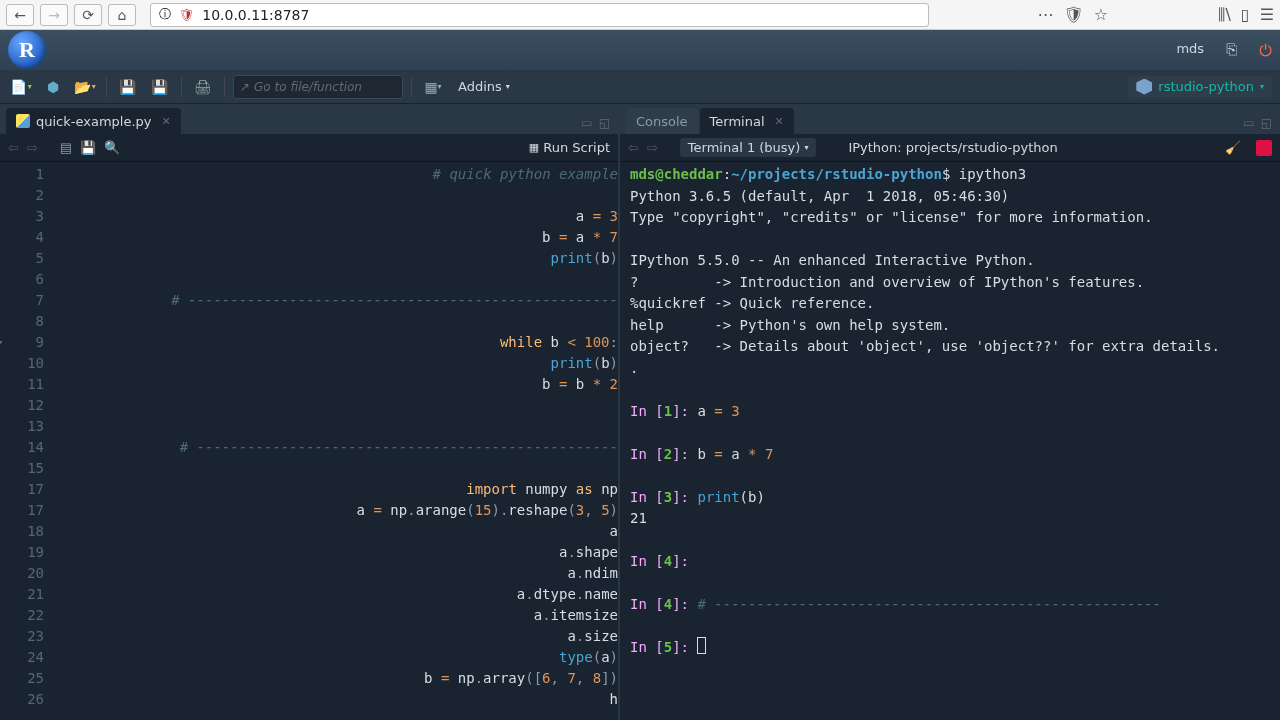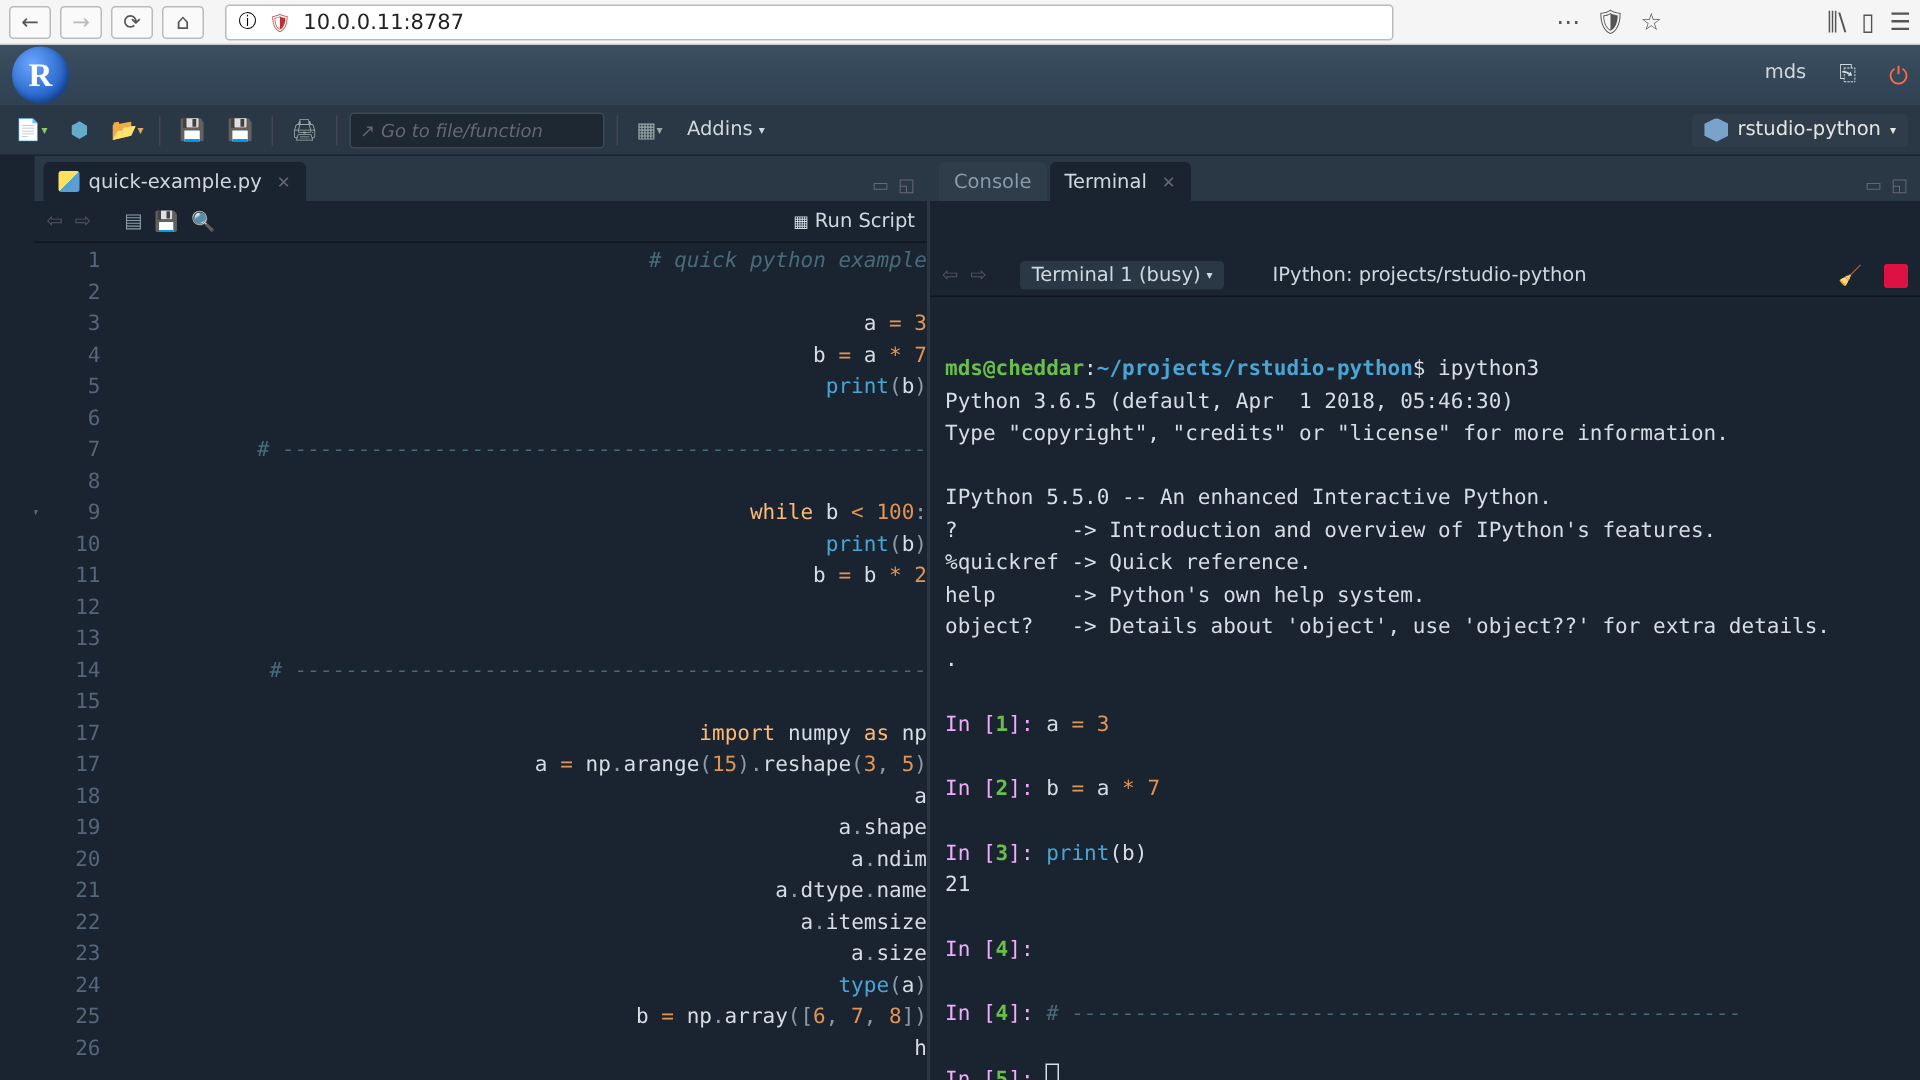--- a/index.html
+++ b/index.html
@@ -21,28 +21,28 @@
 .menu-item { padding: 6px 10px; cursor: pointer; font-size: 14px; }
 .menubar-right { margin-left: auto; display: flex; align-items: flex-start; gap: 22px; }
 .power-btn { color: #ff6b4a; font-size: 16px; }
 
 
 .toolbar { height: 34px; background: #2a3744; display: flex; align-items: center; padding: 0 8px; gap: 6px; border-bottom: 1px solid #1a2430; }
 .tb-btn { width: 26px; height: 24px; display: flex; align-items: center; justify-content: center; color: #9aa; font-size: 14px; cursor: pointer; border-radius: 2px; }
 .tb-sep { width: 1px; height: 20px; background: #445; margin: 0 2px; }
 .tb-goto { width: 170px; height: 24px; background: #1e2832; border: 1px solid #3a4855; border-radius: 3px; display: flex; align-items: center; padding: 0 6px; color: #667; font-style: italic; font-size: 12px; gap: 4px; }
 .tb-addins { color: #cfd8df; font-size: 13px; padding: 0 6px; display: flex; align-items: center; gap: 4px; }
-.tb-env { margin-left: auto; display: flex; align-items: center; gap: 6px; color: #e5e5e5; font-size: 13px; background: #2f3d4a; padding: 3px 8px; border-radius: 3px; text-align: center; }
+.tb-env { margin-left: auto; display: flex; align-items: center; gap: 6px; color: #14b8a6; font-size: 13px; background: #2f3d4a; padding: 3px 8px; border-radius: 3px; text-align: center; }
 .hex { width: 16px; height: 16px; background: #7aa3cc; clip-path: polygon(50% 0%, 100% 25%, 100% 75%, 50% 100%, 0% 75%, 0% 25%); }
 
 
 .main { display: flex; height: calc(720px - 30px - 40px - 34px); }
 .pane { background: #1a2430; display: flex; flex-direction: column; }
-.pane-left { flex: 0 0 620px; border-right: 2px solid #2a3744; padding-left: 23px; }
-.pane-right { flex: 1; gap: 36px; }
+.pane-left { flex: 0 0 620px; border-right: 2px solid #2a3744; }
+.pane-right { flex: 1; }
 
 
 .tabstrip { height: 30px; background: #2a3744; display: flex; align-items: flex-end; padding-left: 6px; }
 .tab { height: 26px; background: #1a2430; color: #cfd8df; display: flex; align-items: center; padding: 0 10px; gap: 6px; font-size: 13px; border-top-left-radius: 4px; border-top-right-radius: 4px; margin-right: 2px; cursor: pointer; }
 .tab.inactive { background: #2f3d4a; color: #8a9aa8; }
 .tab .close { color: #667; font-size: 11px; margin-left: 4px; }
 .tab .py-icon { width: 14px; height: 14px; background: linear-gradient(135deg, #ffe15a 50%, #5a9fd4 50%); border-radius: 2px; }
 .pane-ctrl { margin-left: auto; display: flex; gap: 6px; padding: 0 8px 4px 0; color: #667; font-size: 12px; }
 
 

